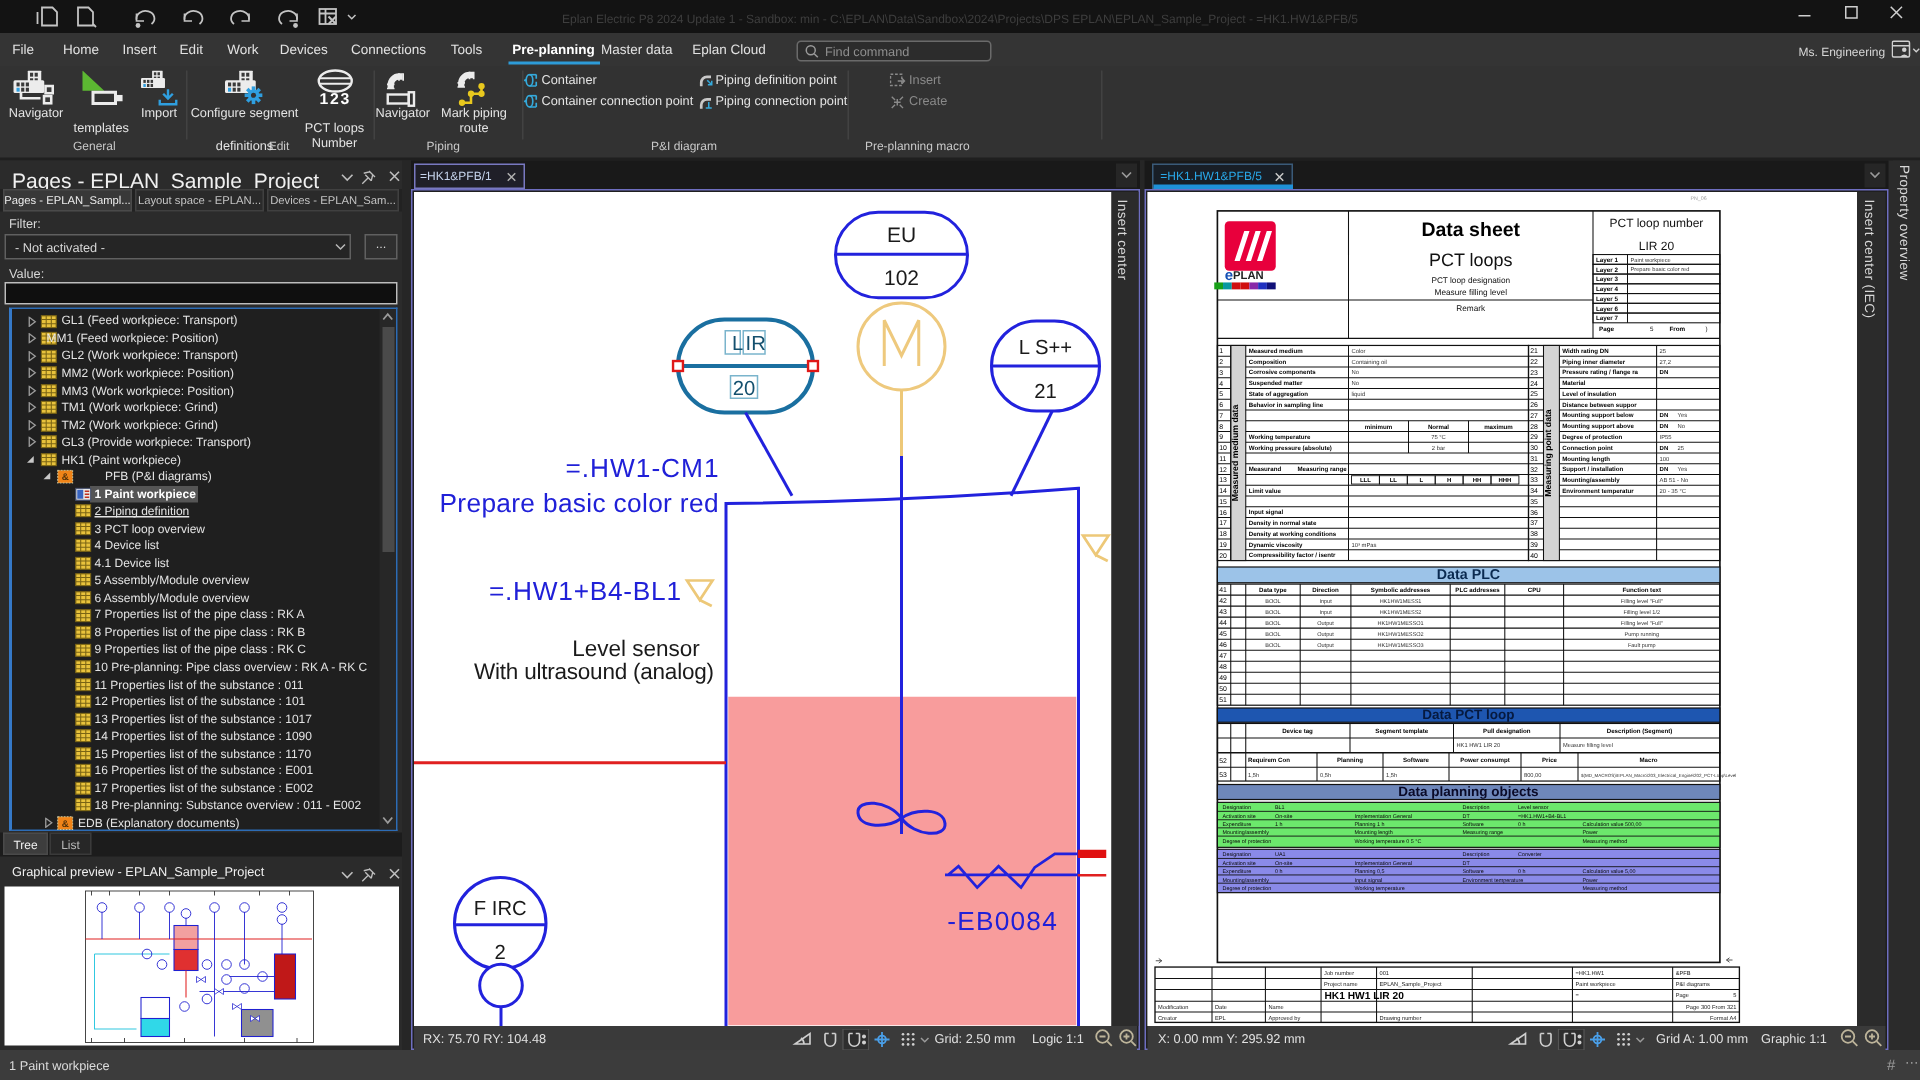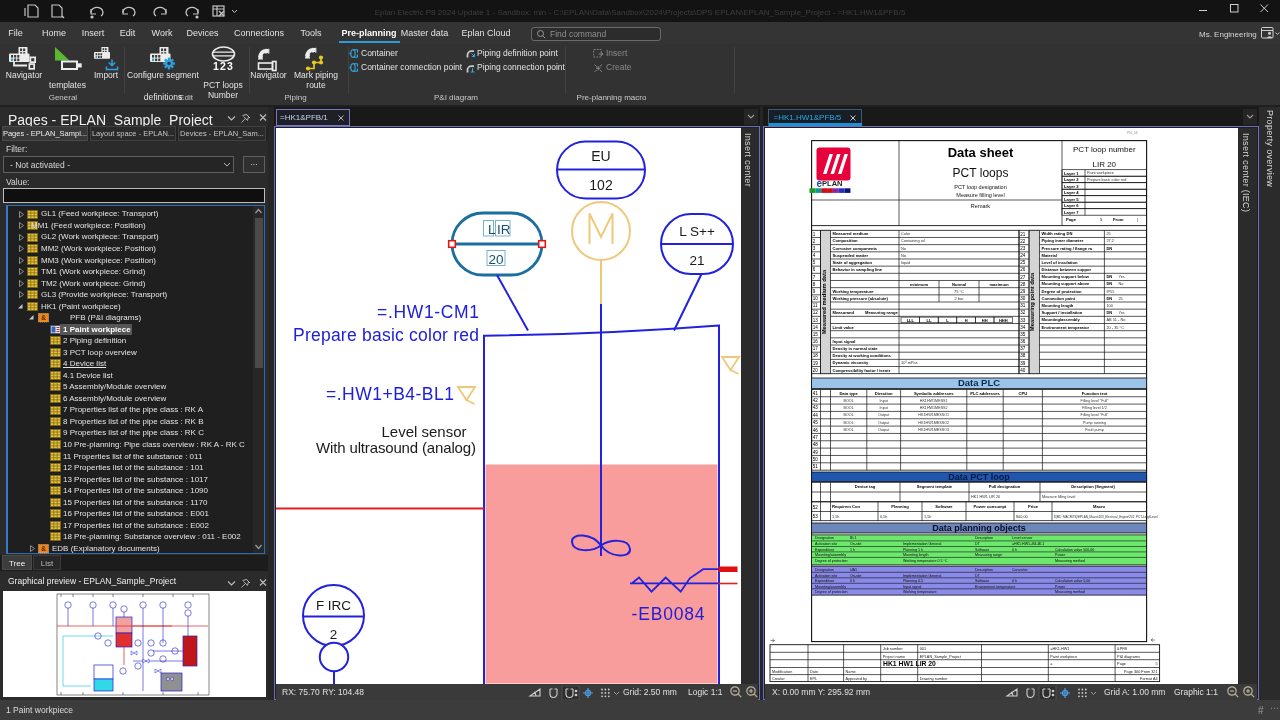--- a/index.html
+++ b/index.html
@@ -354,31 +354,31 @@
 <svg style="position:absolute;left:50px;top:324.8px;" width="11" height="9" viewBox="0 0 11 9">
     <rect x="0.5" y="0.5" width="10" height="8" fill="#e8e8e8" stroke="#404a68" stroke-width="0.8"></rect>
     <rect x="1.5" y="1.5" width="4" height="6" fill="#3864c0"></rect>
     <path d="M6.5 2.5 h3 M6.5 4.5 h3 M6.5 6.5 h3" stroke="#c03020" stroke-width="1"></path>
   </svg>
 <div style="position:absolute;left:63px;top:324.7px;white-space:nowrap;font-size:8px;color:#ffffff;font-weight:bold;">1 Paint workpiece</div>
 <svg style="position:absolute;left:50px;top:336.33px;" width="11" height="9" viewBox="0 0 11 9">
     <rect x="0.5" y="0.5" width="10" height="8" fill="#e8c23c" stroke="#7a6414" stroke-width="0.8"></rect>
     <path d="M0.5 3 h10 M0.5 5.8 h10 M3.8 0.5 v8 M7.2 0.5 v8" stroke="#7a6414" stroke-width="0.7"></path>
   </svg>
-<div style="position:absolute;left:63px;top:336.22999999999996px;white-space:nowrap;font-size:8px;color:#e4e4e4;">2 Piping definition</div>
+<div style="position:absolute;left:63px;top:336.22999999999996px;white-space:nowrap;font-size:8px;color:#e4e4e4;text-decoration:underline;">2 Piping definition</div>
 <svg style="position:absolute;left:50px;top:347.86px;" width="11" height="9" viewBox="0 0 11 9">
     <rect x="0.5" y="0.5" width="10" height="8" fill="#e8c23c" stroke="#7a6414" stroke-width="0.8"></rect>
     <path d="M0.5 3 h10 M0.5 5.8 h10 M3.8 0.5 v8 M7.2 0.5 v8" stroke="#7a6414" stroke-width="0.7"></path>
   </svg>
 <div style="position:absolute;left:63px;top:347.76px;white-space:nowrap;font-size:8px;color:#e4e4e4;">3 PCT loop overview</div>
 <svg style="position:absolute;left:50px;top:359.39px;" width="11" height="9" viewBox="0 0 11 9">
     <rect x="0.5" y="0.5" width="10" height="8" fill="#e8c23c" stroke="#7a6414" stroke-width="0.8"></rect>
     <path d="M0.5 3 h10 M0.5 5.8 h10 M3.8 0.5 v8 M7.2 0.5 v8" stroke="#7a6414" stroke-width="0.7"></path>
   </svg>
-<div style="position:absolute;left:63px;top:359.28999999999996px;white-space:nowrap;font-size:8px;color:#e4e4e4;text-decoration:underline;">4 Device list</div>
+<div style="position:absolute;left:63px;top:359.28999999999996px;white-space:nowrap;font-size:8px;color:#e4e4e4;">4 Device list</div>
 <svg style="position:absolute;left:50px;top:370.91999999999996px;" width="11" height="9" viewBox="0 0 11 9">
     <rect x="0.5" y="0.5" width="10" height="8" fill="#e8c23c" stroke="#7a6414" stroke-width="0.8"></rect>
     <path d="M0.5 3 h10 M0.5 5.8 h10 M3.8 0.5 v8 M7.2 0.5 v8" stroke="#7a6414" stroke-width="0.7"></path>
   </svg>
 <div style="position:absolute;left:63px;top:370.81999999999994px;white-space:nowrap;font-size:8px;color:#e4e4e4;">4.1 Device list</div>
 <svg style="position:absolute;left:50px;top:382.45px;" width="11" height="9" viewBox="0 0 11 9">
     <rect x="0.5" y="0.5" width="10" height="8" fill="#e8c23c" stroke="#7a6414" stroke-width="0.8"></rect>
     <path d="M0.5 3 h10 M0.5 5.8 h10 M3.8 0.5 v8 M7.2 0.5 v8" stroke="#7a6414" stroke-width="0.7"></path>
   </svg>
 <div style="position:absolute;left:63px;top:382.34999999999997px;white-space:nowrap;font-size:8px;color:#e4e4e4;">5 Assembly/Module overview</div>

